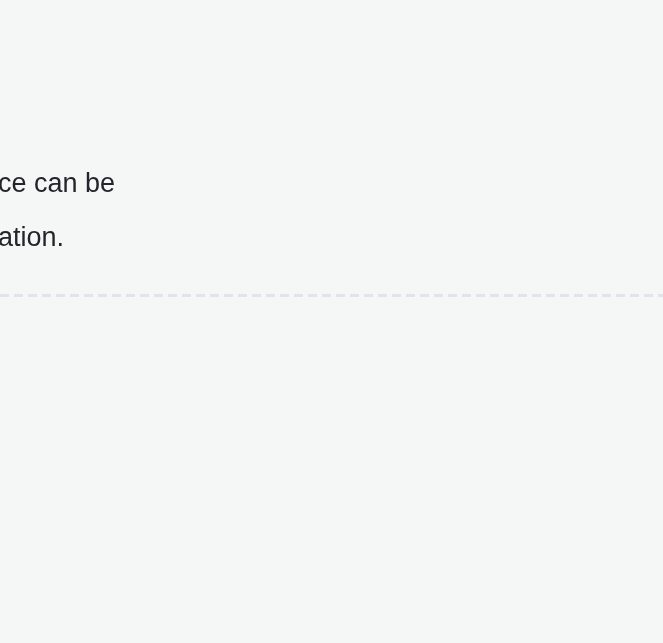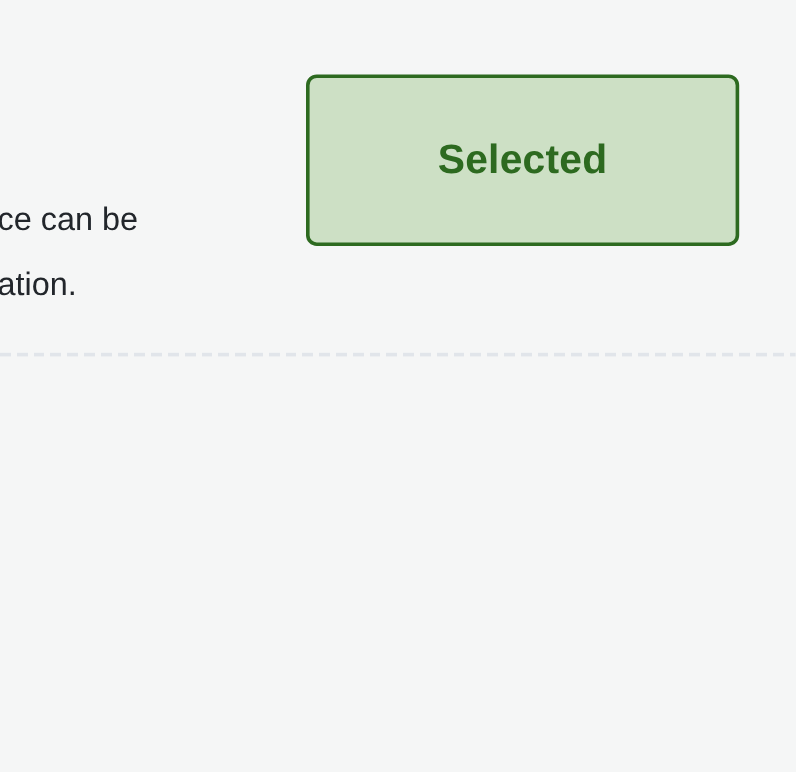--- a/index.html
+++ b/index.html
@@ -92,21 +92,20 @@
 
 <div class="page">
 
   <div class="row row-selected">
 
     <div class="desc desc-selected">
       <span class="line">ce can be</span>
       <span class="line">ation.</span>
     </div>
 
-    <div class="btn btn-selected">Selected</div>
 
   </div>
 
   <div class="divider"></div>
 
   <div class="row row-select">
 
     
 
     

